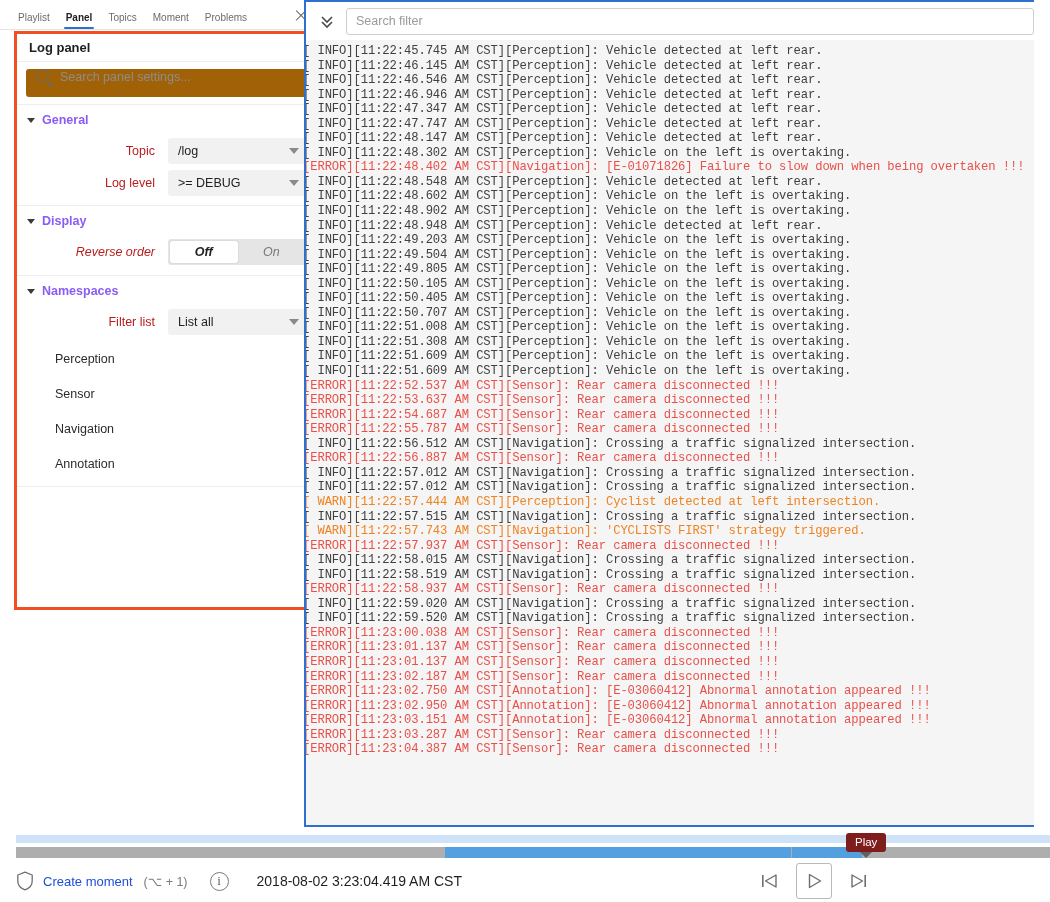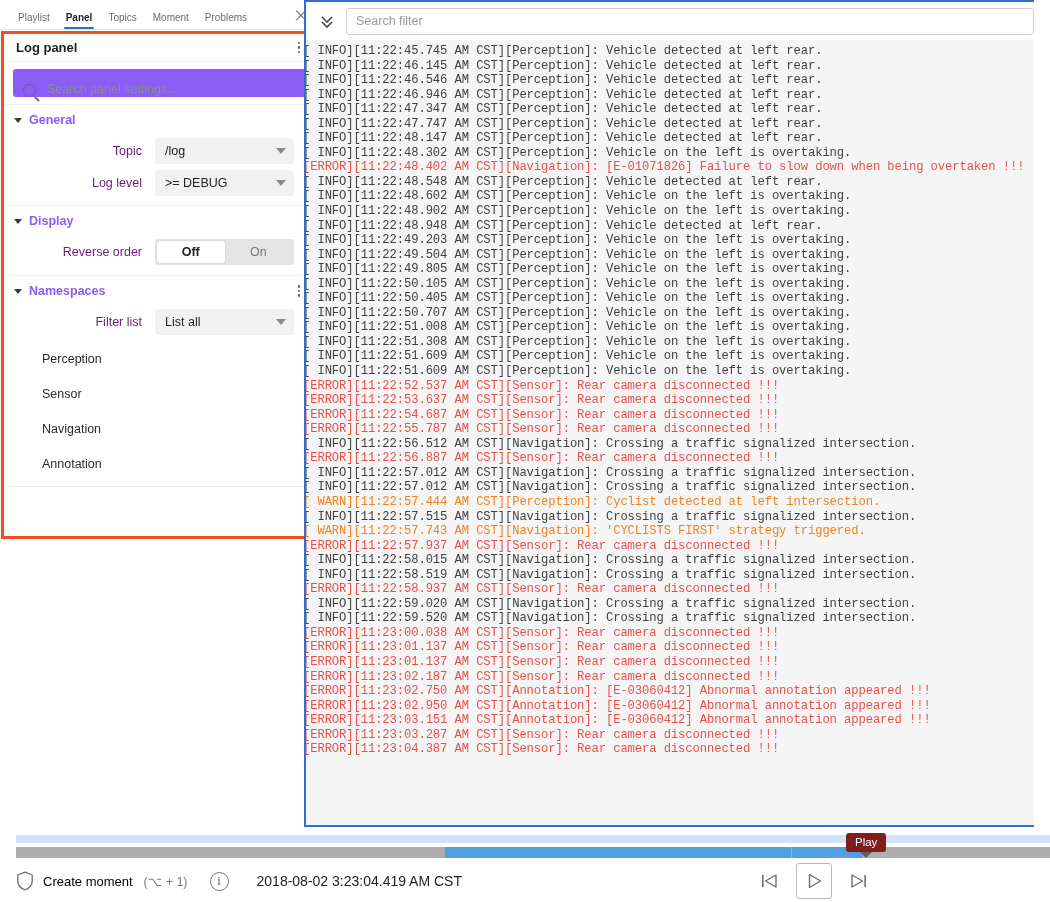--- a/index.html
+++ b/index.html
@@ -62,22 +62,22 @@
     left: 4px; top: 10.5px;
     width: 14px; height: 1.4px;
     background: #5f5f5f;
   }
   #tab-close::before { transform: rotate(45deg); }
   #tab-close::after  { transform: rotate(-45deg); }
 
   
   #settings-panel {
     position: absolute;
-    left: 1px; top: 31px;
-    width: 318px; height: 508px;
+    left: 14px; top: 31px;
+    width: 318px; height: 579px;
     border: 3px solid #f04e23;
     background: #ffffff;
     overflow: hidden;
   }
   #panel-header {
     height: 28px;
     display: flex; align-items: center;
     padding: 0 8px 0 12px;
     border-bottom: 1px solid #eeeeee;
   }
@@ -87,23 +87,23 @@
     width: 18px; height: 18px;
     display: flex; flex-direction: column;
     align-items: center; justify-content: center;
     gap: 2px;
     cursor: pointer;
   }
   .kebab i { display:block; width: 2.5px; height: 2.5px; border-radius: 50%; background: #5f5f5f; }
 
   #panel-search-row { padding: 7px 9px 7px 9px; }
   #panel-search {
-    display: flex; align-items: flex-end;
+    display: flex; align-items: flex-start;
     height: 28px;
-    background: #8b5cf6;
+    background: #a16207;
     border-radius: 3px;
     padding: 0 10px;
   }
   .search-glyph {
     width: 13px; height: 13px;
     border: 1.6px solid #6a6a6a;
     border-radius: 50%;
     position: relative;
     flex: none;
     margin-right: 9px;
@@ -145,21 +145,21 @@
     display: flex; align-items: center;
     min-height: 31px;
     padding: 0 22px 0 10px;
     margin-bottom: 1px;
   }
   .field-label {
     width: 141px;
     text-align: right;
     padding-right: 13px;
     font-size: 12.5px;
-    color: #701a75;
+    color: #b91c1c;
     flex: none;
   }
   .select {
     flex: 1;
     height: 26px;
     background: #f1f1f1;
     border-radius: 3px;
     display: flex; align-items: center;
     padding: 0 8px 0 10px;
     font-size: 12.5px;
@@ -317,21 +317,21 @@
     background: #ffffff;
     display: flex;
     align-items: center;
     padding: 0 18px 0 16px;
   }
   #moment-btn {
     display: flex; align-items: center;
     gap: 9px;
     cursor: pointer;
   }
-  #moment-label { font-size: 13px; color: #000000; }
+  #moment-label { font-size: 13px; color: #1d4ed8; }
   #moment-shortcut { font-size: 12.5px; color: #7a7a7a; margin-left: 2px; }
   #info-icon {
     margin-left: 22px;
     width: 19px; height: 19px;
     border: 1.4px solid #7a7a7a;
     border-radius: 50%;
     color: #5f5f5f;
     font-size: 13px;
     font-family: "Liberation Serif", serif;
     display: flex; align-items: center; justify-content: center;
@@ -412,21 +412,21 @@
             <span class="dd-caret"></span>
           </div>
         </div>
       </div>
 
       <div class="section" style="margin-top:7px;">
         <div class="section-head">
           <span class="caret"></span>
           <span class="section-label">Display</span>
         </div>
-        <div class="field-row" style="margin-bottom:8px;">
+        <div class="field-row" style="margin-bottom:8px;font-style:italic;">
           <div class="field-label">Reverse order</div>
           <div class="toggle">
             <div class="toggle-opt on">Off</div>
             <div class="toggle-opt">On</div>
           </div>
         </div>
       </div>
 
       <div class="section">
         <div class="section-head">

